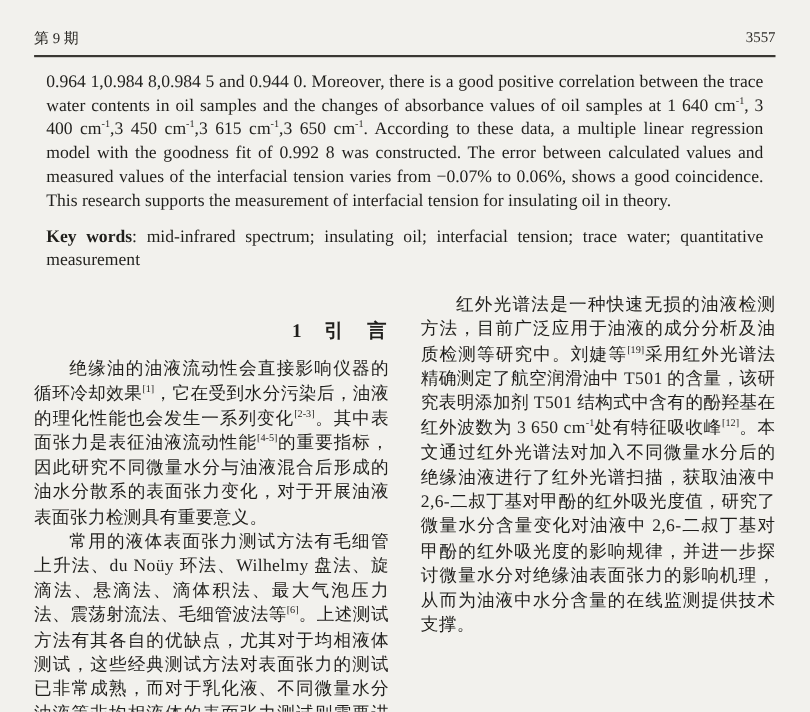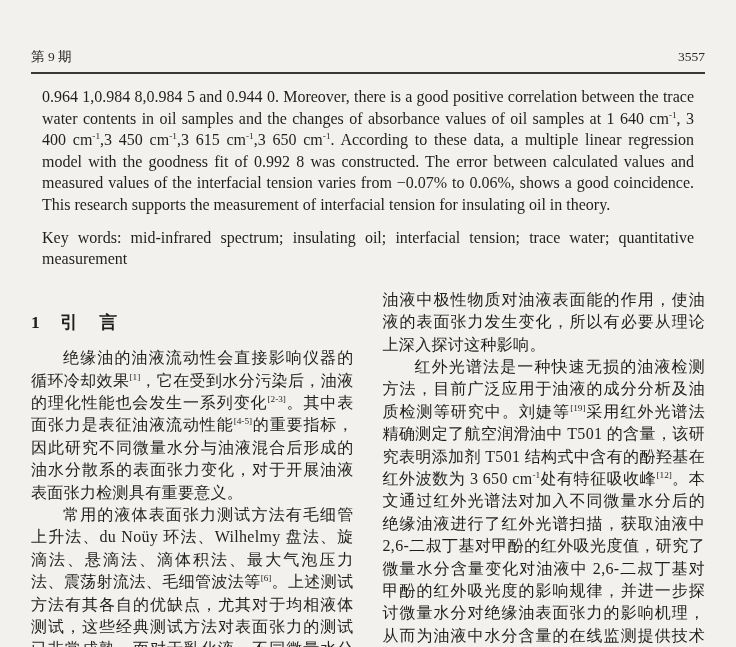--- a/index.html
+++ b/index.html
@@ -14,45 +14,45 @@
     color: #201f1c;
     font-family: "Liberation Serif", "DejaVu Serif", serif;
   }
   .page {
     padding: 0 31px;
   }
   
   .hdr {
     display: flex;
     justify-content: space-between;
-    align-items: center;
+    align-items: flex-start;
+    padding-top: 26px;
     font-size: 13.5px;
     color: #2a2824;
-    margin-top: 48px;
   }
   .hdr .rt {
     letter-spacing: 1px;
   }
   .rule {
     height: 2px;
     background: #3a3833;
     margin-top: 6px;
   }
   
   .abstract {
     margin-top: 12px;
   }
   .abstract p {
     margin: 11px;
     font-size: 16px;
     line-height: 21.6px;
     text-align: justify;
   }
   .kw b {
-    font-weight: normal;
+    font-weight: bold;
   }
   
   .cols {
     display: flex;
     gap: 29px;
     margin-top: 19px;
   }
   .col {
     flex: 1 1 0;
     min-width: 0;
@@ -65,21 +65,21 @@
     margin: 0;
   }
   .p-indent {
     text-indent: 2em;
   }
   h2.sec {
     font-size: 17.5px;
     font-weight: bold;
     margin: 0;
     letter-spacing: 0.12em;
-    text-align: left;
+    text-align: right;
   }
   h2.sec .num {
     margin-right: 1.05em;
   }
   .h-intro {
     margin: 22px 0 14px 0 !important;
   }
   sup {
     font-size: 0.58em;
     line-height: 0;
@@ -105,20 +105,19 @@
 
   <div class="cols">
 
     <div class="col">
       <h2 class="sec h-intro"><span class="num">1</span><span>引　言</span></h2>
       <p class="p-indent">绝缘油的油液流动性会直接影响仪器的循环冷却效果<sup>[1]</sup>，它在受到水分污染后，油液的理化性能也会发生一系列变化<sup>[2-3]</sup>。其中表面张力是表征油液流动性能<sup>[4-5]</sup>的重要指标，因此研究不同微量水分与油液混合后形成的油水分散系的表面张力变化，对于开展油液表面张力检测具有重要意义。</p>
       <p class="p-indent">常用的液体表面张力测试方法有毛细管上升法、du Noüy 环法、Wilhelmy 盘法、旋滴法、悬滴法、滴体积法、最大气泡压力法、震荡射流法、毛细管波法等<sup>[6]</sup>。上述测试方法有其各自的优缺点，尤其对于均相液体测试，这些经典测试方法对表面张力的测试已非常成熟，而对于乳化液、不同微量水分油液等非均相液体的表面张力测试则需要进一步开展研究。</p>
     </div>
 
     <div class="col">
-      <p>油液中极性物质对油液表面能的作用，使油液的表面张力发生变化，所以有必要从理论上深入探讨这种影响。</p>
       <p class="p-indent">红外光谱法是一种快速无损的油液检测方法，目前广泛应用于油液的成分分析及油质检测等研究中。刘婕等<sup>[19]</sup>采用红外光谱法精确测定了航空润滑油中 T501 的含量，该研究表明添加剂 T501 结构式中含有的酚羟基在红外波数为 3 650 cm<sup>-1</sup>处有特征吸收峰<sup>[12]</sup>。本文通过红外光谱法对加入不同微量水分后的绝缘油液进行了红外光谱扫描，获取油液中 2,6-二叔丁基对甲酚的红外吸光度值，研究了微量水分含量变化对油液中 2,6-二叔丁基对甲酚的红外吸光度的影响规律，并进一步探讨微量水分对绝缘油表面张力的影响机理，从而为油液中水分含量的在线监测提供技术支撑。</p>
 
     </div>
 
   </div>
 
 </div>
 
 </body></html>

